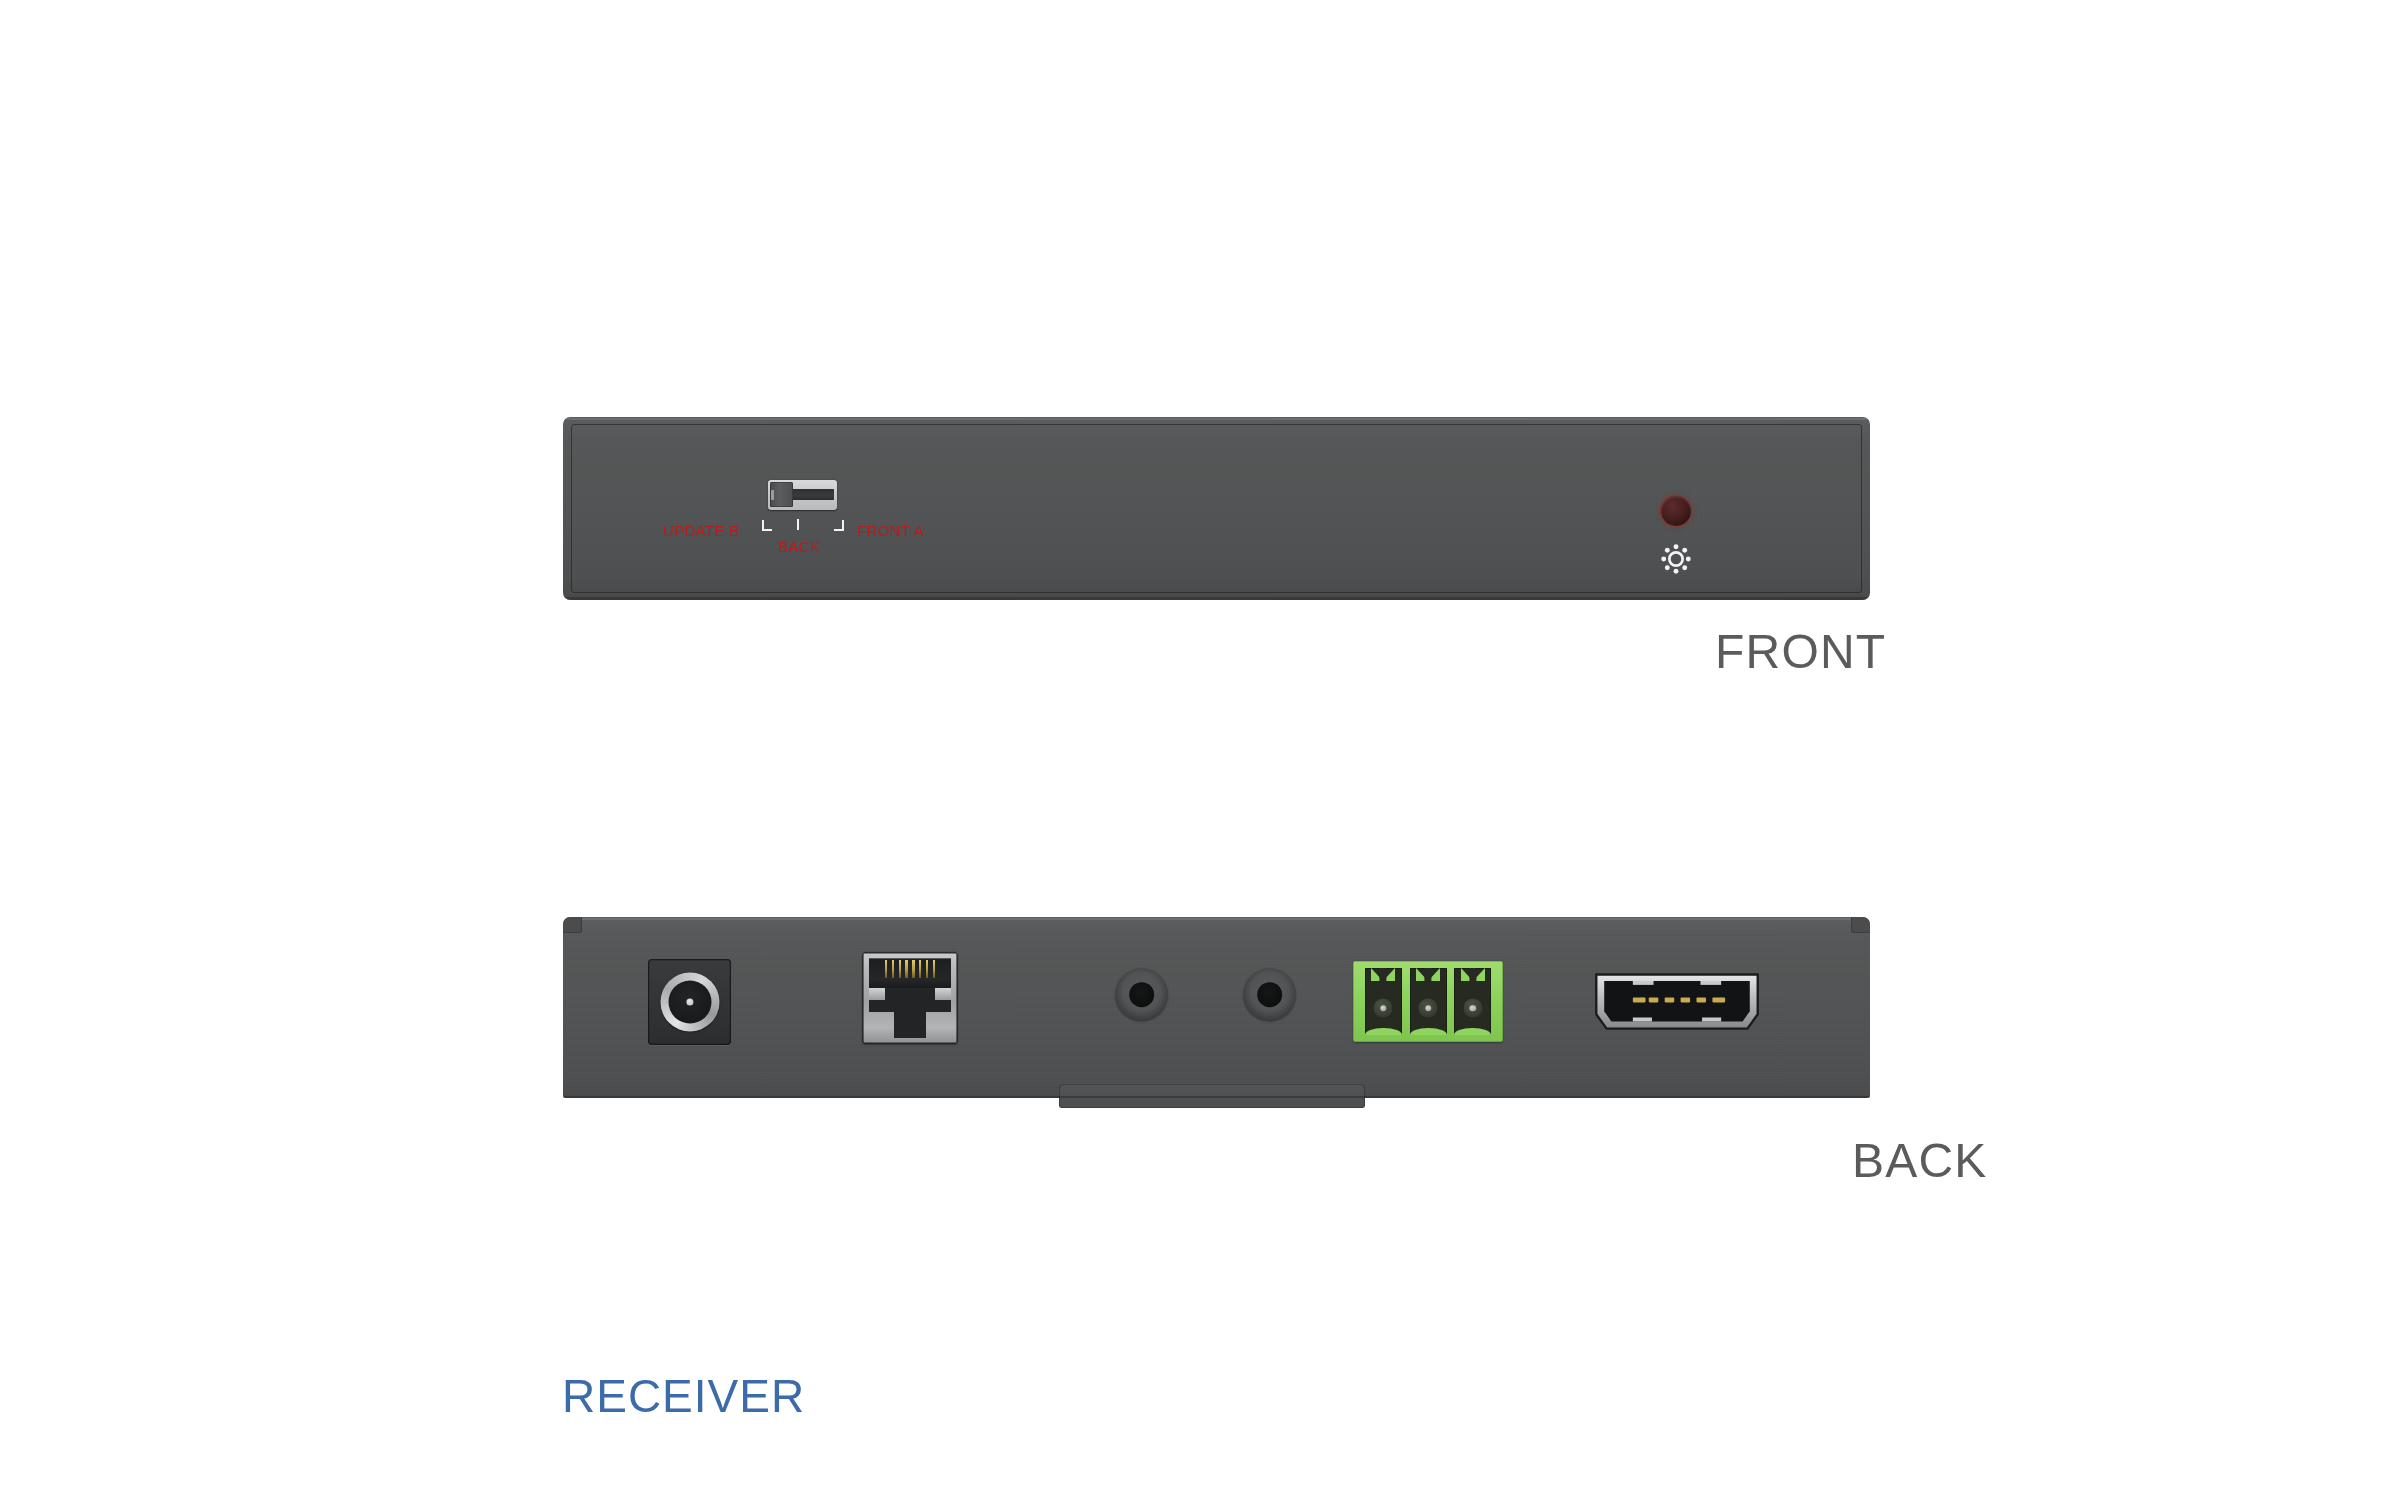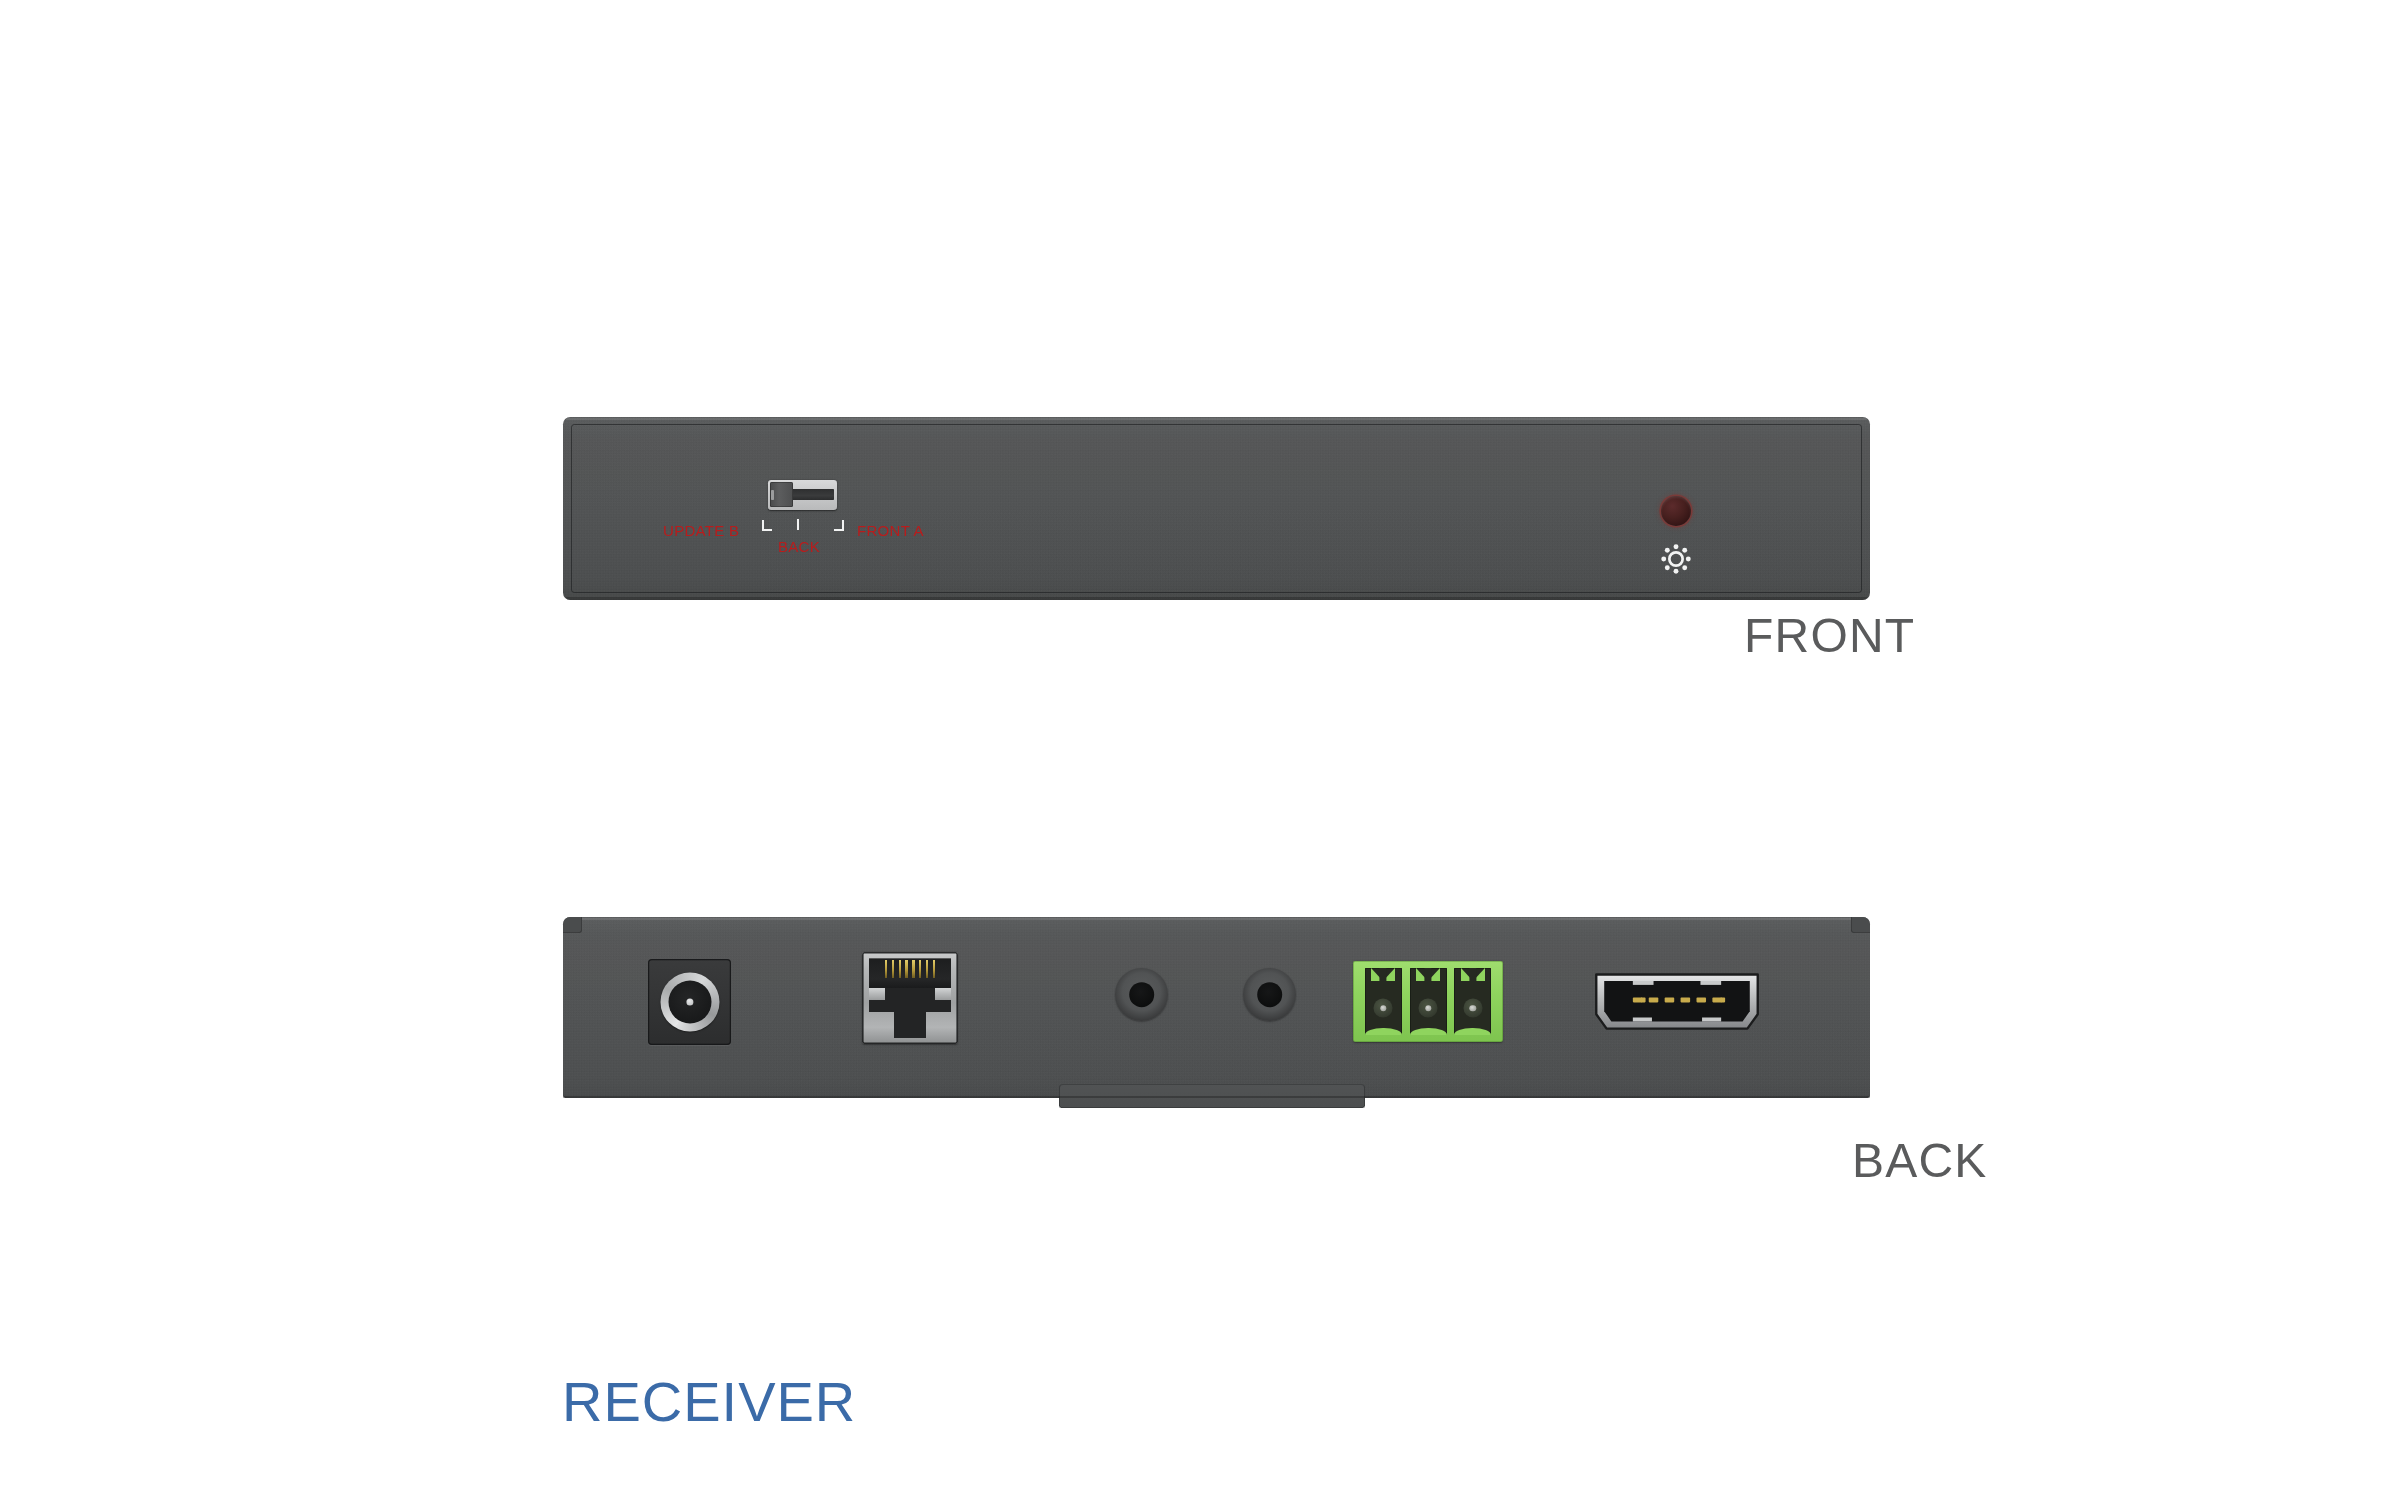--- a/index.html
+++ b/index.html
@@ -422,31 +422,31 @@
   
   .view-label {
     position: absolute;
     color: #5a5b5c;
     font-family: "Liberation Sans", sans-serif;
     font-weight: 300;
     font-size: 48px;
     letter-spacing: 1.2px;
     white-space: nowrap;
   }
-  #label-front { left: 1715px; top: 608px; margin-left: 29px; }
+  #label-front { left: 1715px; top: 624px; }
   #label-back  { left: 1852px; top: 1133px; }
 
   #label-receiver {
     position: absolute;
     left: 562px;
     top: 1369px;
     color: #3b6ba8;
     font-family: "Liberation Sans", sans-serif;
     font-weight: 400;
-    font-size: 56px;
+    font-size: 46px;
     letter-spacing: 1px;
     white-space: nowrap;
   }
 </style>
 </head>
 <body>
 
 <div class="panel" id="front-panel">
   <div class="top-hl"></div>
   <div class="inner-line"></div>

